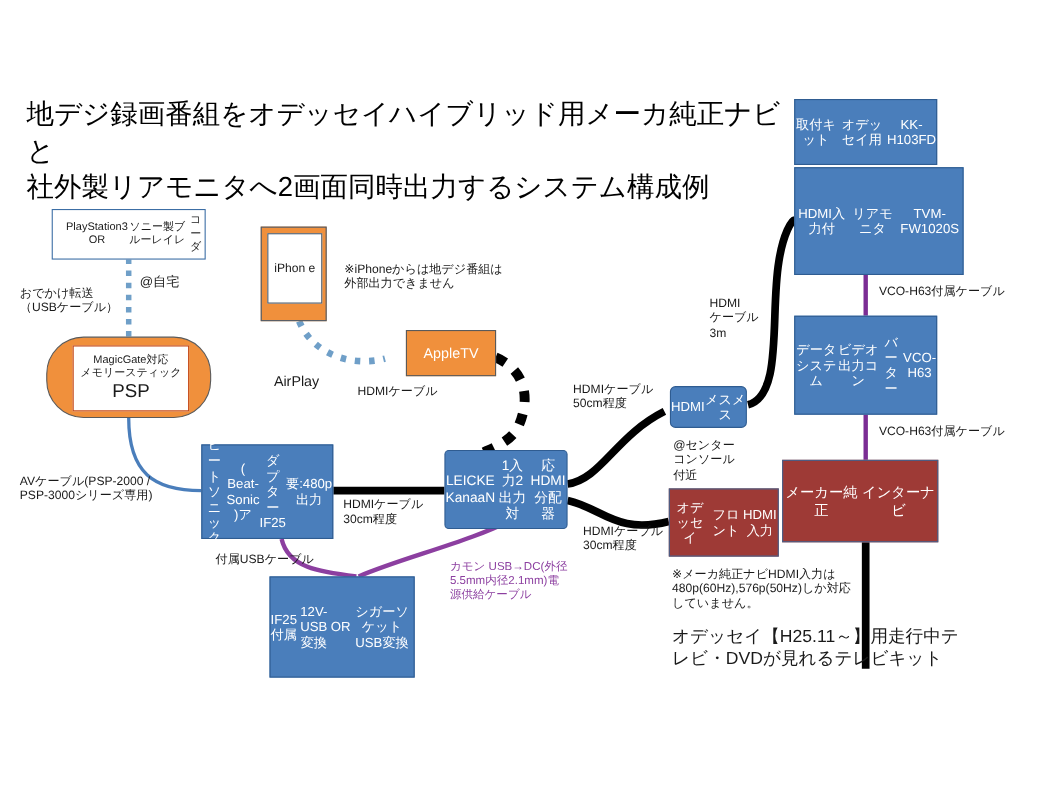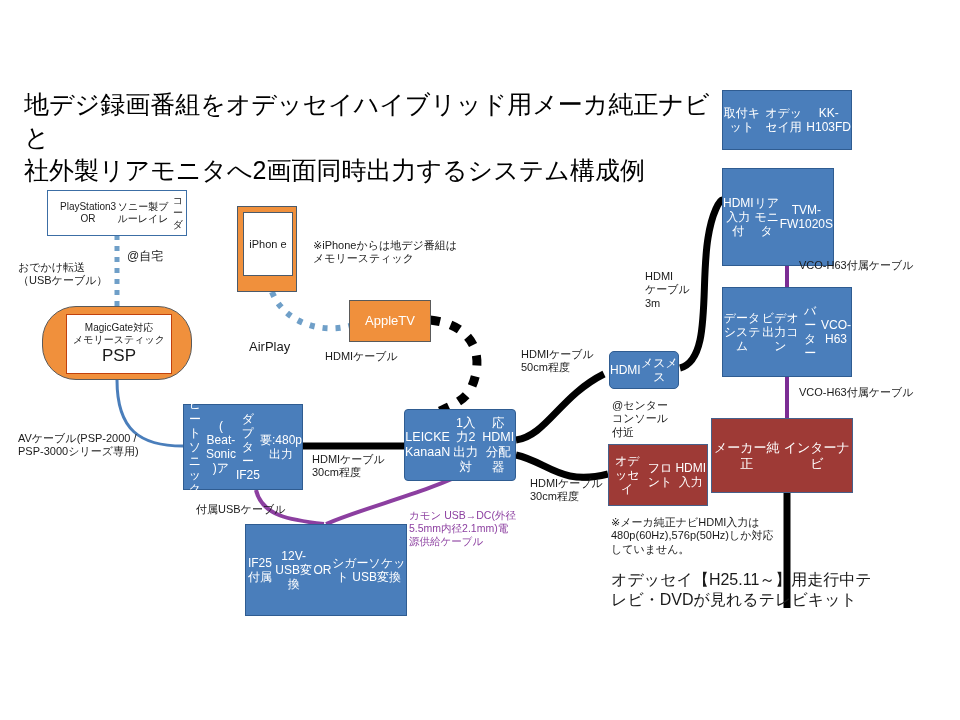--- a/index.html
+++ b/index.html
@@ -168,33 +168,33 @@
   </div>
 
   <div class="node phone-shell" style="left:237px; top:206px; width:60px; height:86px;"></div>
   <div class="phone-inner" style="left:243px; top:212px; width:48px; height:62px; font-size:11px;">
     <div>
       <span>iPhon</span>
       <span>e</span>
     </div>
   </div>
 
-  <div class="node orange" style="left:349px; top:300px; width:82px; height:42px; font-size:13px;">
+  <div class="node orange" style="left:369px; top:300px; width:82px; height:42px; font-size:13px;">
     <span>AppleTV</span>
   </div>
 
   <div class="node blue" style="left:183px; top:404px; width:120px; height:86px; font-size:12px;">
     <span>ビートソニック</span>
     <span>( Beat-Sonic )ア</span>
     <span>ダプター IF25</span>
     <span style="height:8px;"></span>
     <span>要:480p出力</span>
   </div>
 
-  <div class="node blue" style="left:245px; top:524px; width:162px; height:92px; font-size:12px;">
+  <div class="node blue" style="left:245px; top:524px; width:132px; height:92px; font-size:12px;">
     <span>IF25 付属</span>
     <span>12V-USB変換</span>
     <span>OR</span>
     <span>シガーソケット USB変換</span>
   </div>
 
   <div class="node blue" style="left:404px; top:409px; width:112px; height:72px; font-size:12.5px; border-radius:4px;">
     <span>LEICKE KanaaN</span>
     <span>1入力2出力対</span>
     <span>応HDMI分配器</span>
@@ -210,21 +210,21 @@
     <span>フロント</span>
     <span>HDMI入力</span>
   </div>
 
   <div class="node blue" style="left:722px; top:90px; width:130px; height:60px; font-size:12px;">
     <span>取付キット</span>
     <span>オデッセイ用</span>
     <span>KK-H103FD</span>
   </div>
 
-  <div class="node blue" style="left:722px; top:168px; width:112px; height:98px; font-size:12px;">
+  <div class="node blue" style="left:722px; top:152px; width:154px; height:98px; font-size:12px;">
     <span>HDMI入力付</span>
     <span>リアモニタ</span>
     <span>TVM-FW1020S</span>
   </div>
 
   <div class="node blue" style="left:722px; top:287px; width:130px; height:90px; font-size:12px;">
     <span>データシステム</span>
     <span>ビデオ出力コン</span>
     <span>バーター</span>
     <span>VCO-H63</span>
@@ -236,21 +236,21 @@
   </div>
 
   <div class="label" style="left:127px; top:249px; font-size:12px;">@自宅</div>
 
   <div class="label" style="left:18px; top:261px; font-size:11px; text-align:left;">おでかけ転送
 （USBケーブル）</div>
 
   <div class="label" style="left:249px; top:339px; font-size:13px;">AirPlay</div>
 
   <div class="label" style="left:313px; top:239px; font-size:11px;">※iPhoneからは地デジ番組は
-メモリースティック</div>
+外部出力できません</div>
 
   <div class="label" style="left:325px; top:350px; font-size:11px;">HDMIケーブル</div>
 
   <div class="label" style="left:18px; top:432px; font-size:11px;">AVケーブル(PSP-2000 /
 PSP-3000シリーズ専用)</div>
 
   <div class="label" style="left:312px; top:453px; font-size:11px;">HDMIケーブル
 30cm程度</div>
 
   <div class="label" style="left:196px; top:503px; font-size:11px;">付属USBケーブル</div>

